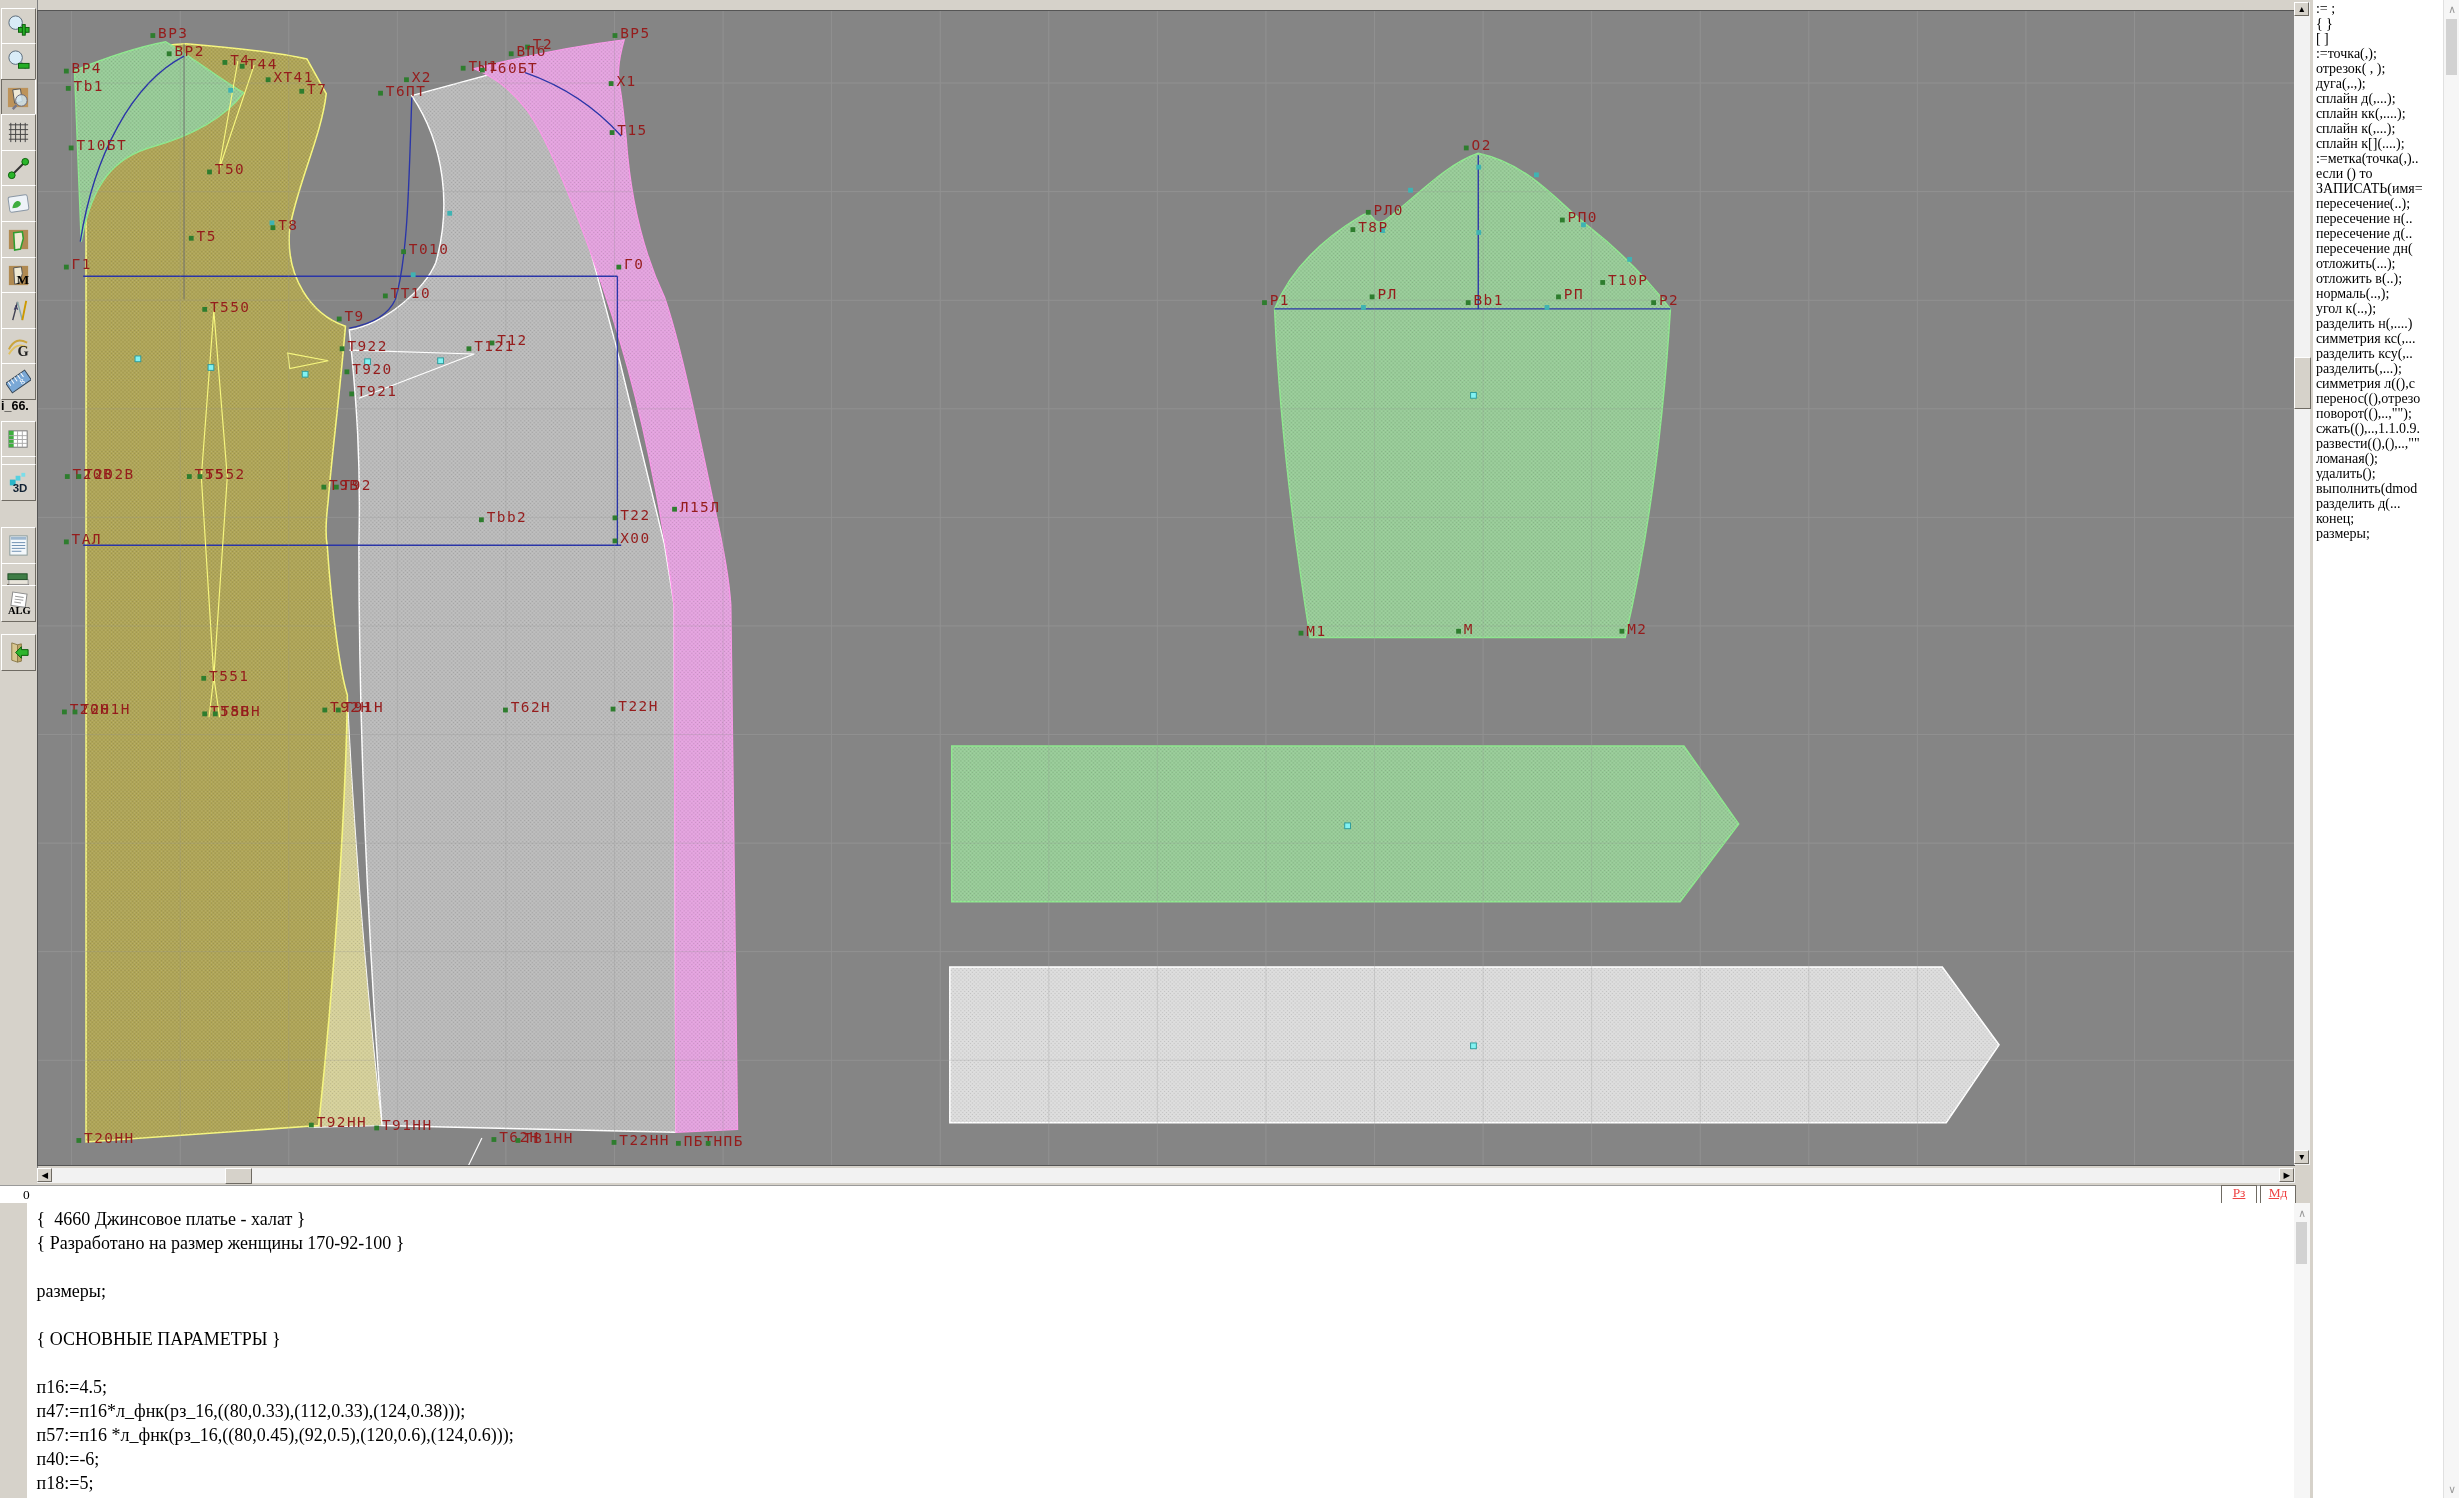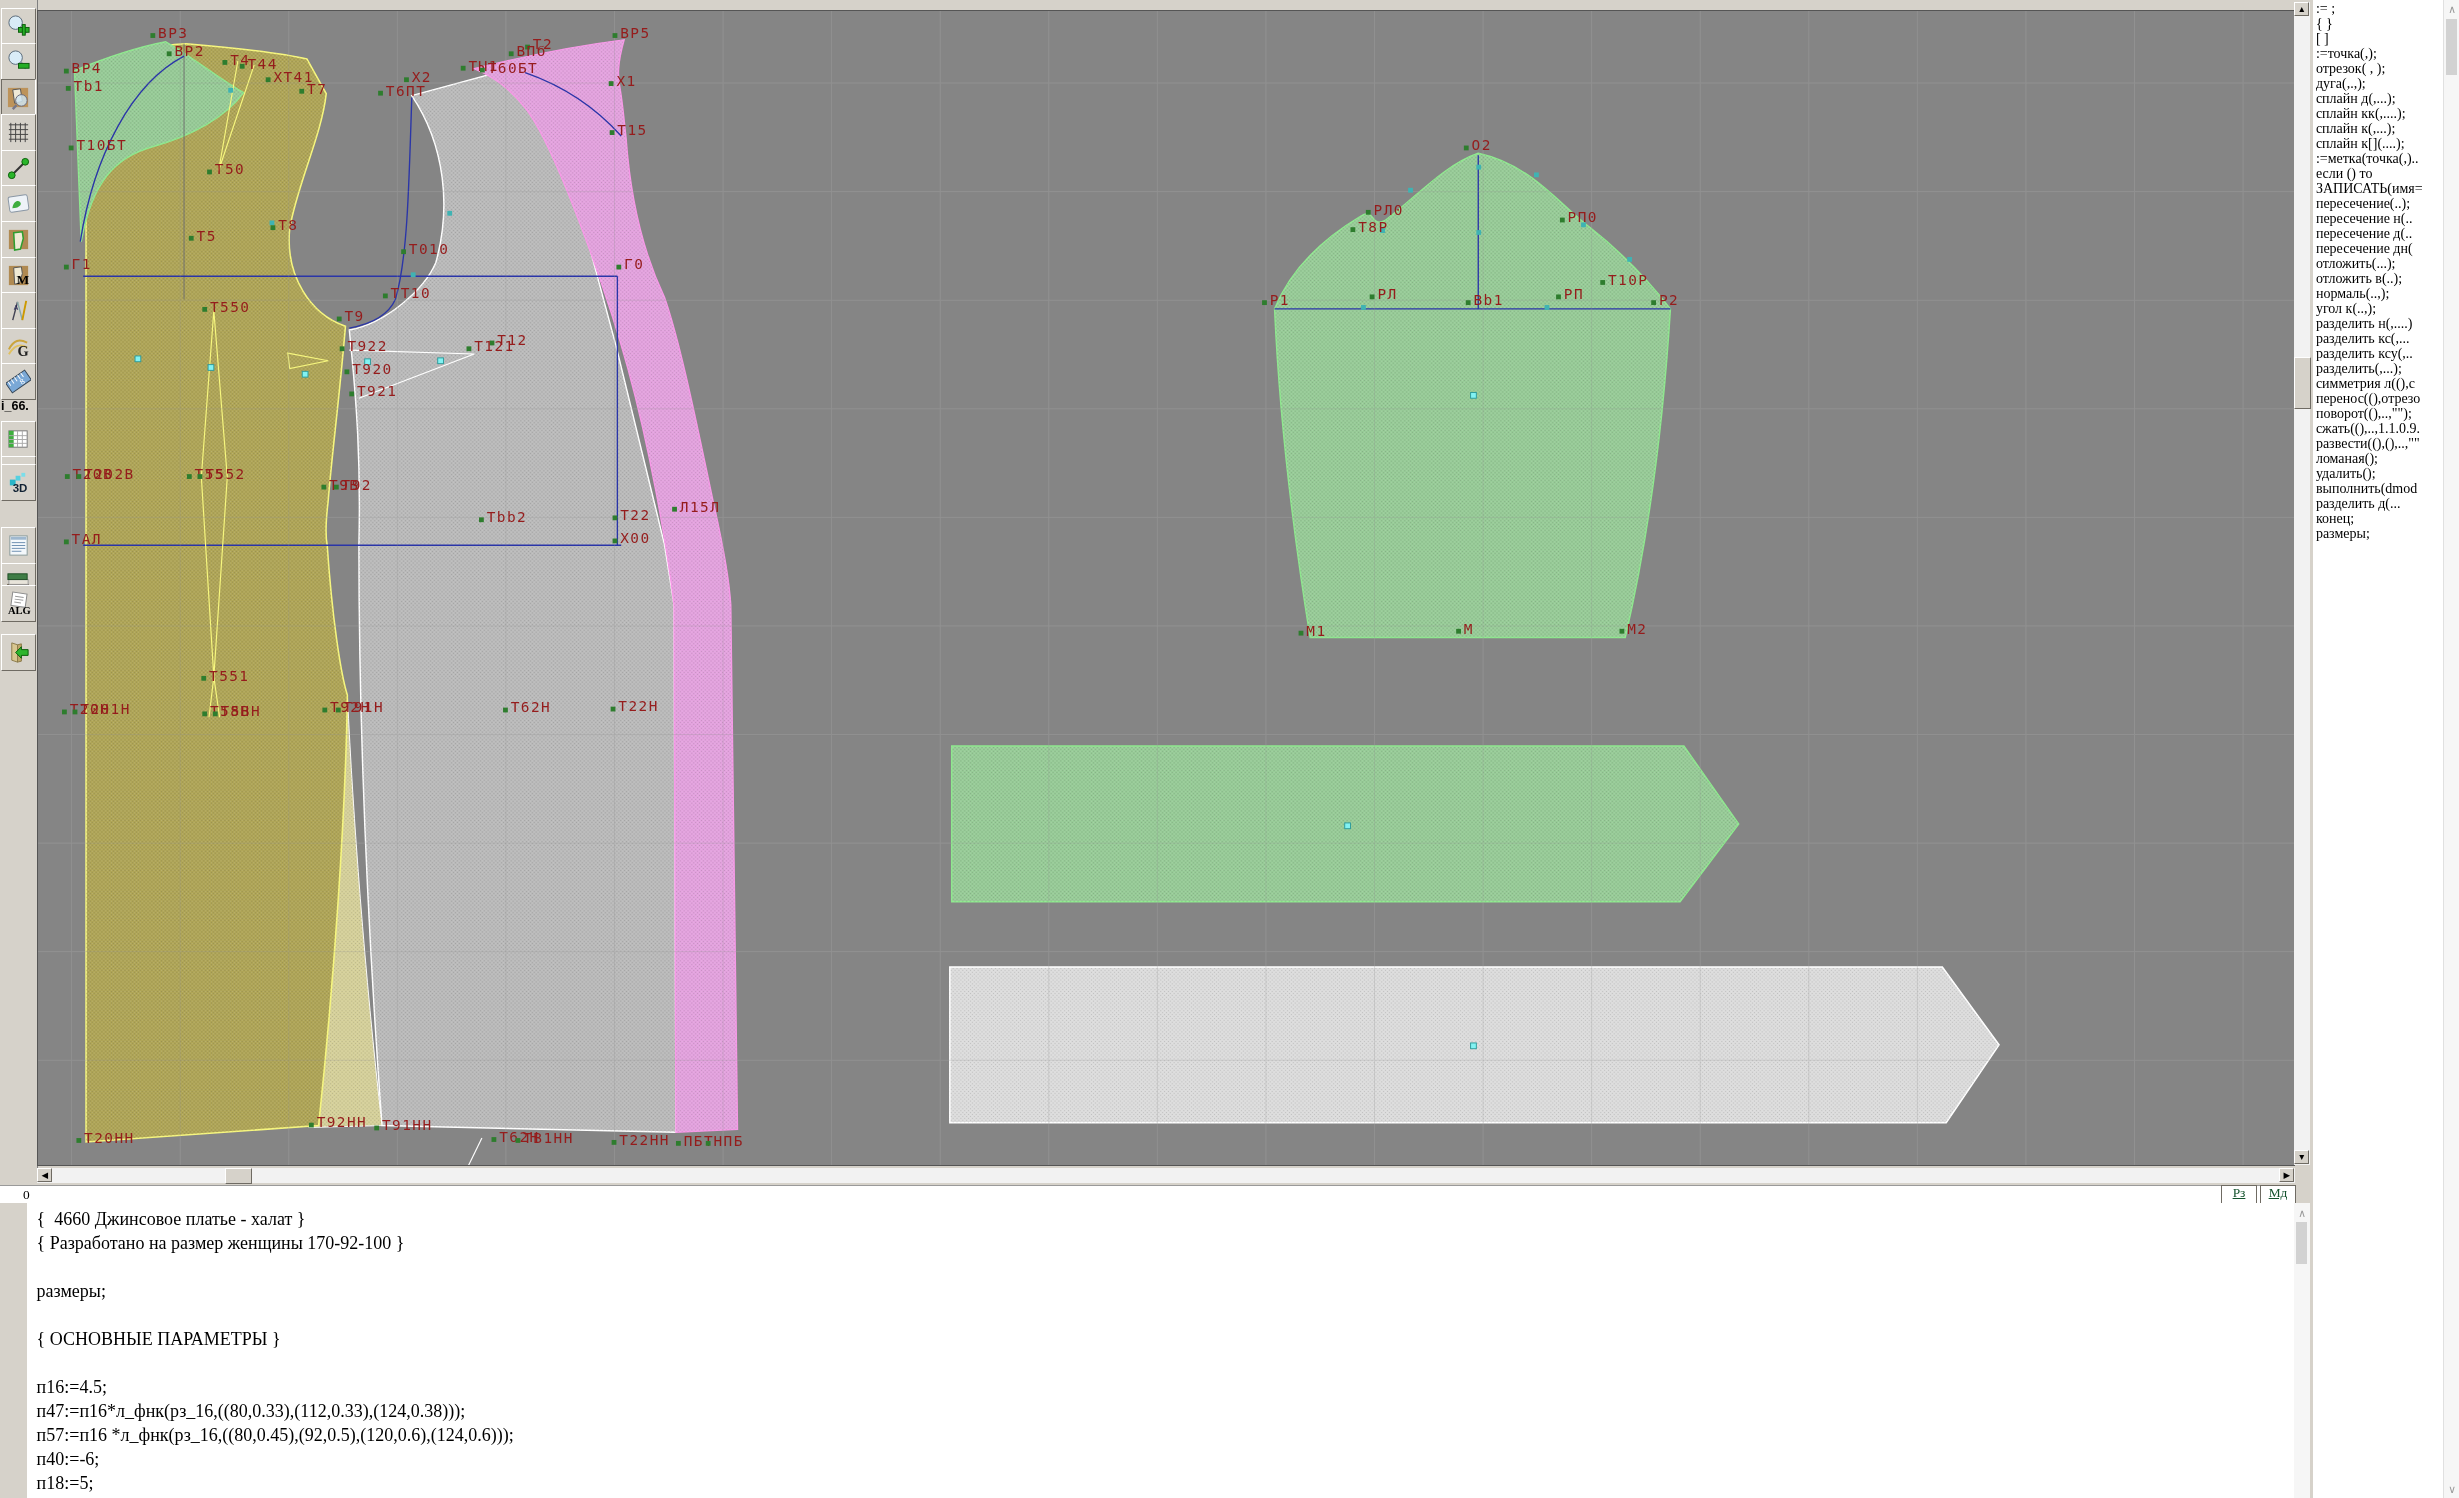--- a/index.html
+++ b/index.html
@@ -28,21 +28,21 @@
   #cmd-list{margin:0;padding:1px 0 0 2.9px;list-style:none;font-family:"Liberation Serif",serif;font-size:14px;line-height:15px;color:#000;white-space:nowrap;}
   #cmd-scroll{position:absolute;left:2443px;top:0;width:16.3px;height:1499px;background:#f6f6f6;border-left:1px solid #e0e0e0;}
   
   #ruler-row{position:absolute;left:0;top:1185px;width:2294px;height:17.3px;background:#fff;border-top:1px solid #9a9a9a;
              font-family:"Liberation Serif",serif;font-size:13.4px;color:#000;}
   #ruler-zero{position:absolute;left:23px;top:1px;}
   #editor-strip{position:absolute;left:0;top:1203px;width:27px;height:296px;background:#d6d2ca;}
   #editor{position:absolute;left:27px;top:1203px;width:2267px;height:296px;background:#fff;overflow:hidden;}
   #editor pre{margin:0;padding:3.8px 0 0 9.6px;font-family:"Liberation Serif",serif;font-size:18px;line-height:24px;color:#000;white-space:pre;}
   .mini-btn{position:absolute;width:36px;height:24px;background:#fff;border:1px solid #6f6b63;box-sizing:border-box;
-            font-family:"Liberation Serif",serif;font-size:13.4px;line-height:13.4px;text-align:center;text-decoration:underline;color:#14532d;}
+            font-family:"Liberation Serif",serif;font-size:13.4px;line-height:13.4px;text-align:center;text-decoration:underline;color:#ef4444;}
   #strip-top{position:absolute;left:37px;top:0;width:2258px;height:9.6px;background:#d6d2ca;}
 </style>
 </head>
 <body>
 
 <div id="root">
 
   <div id="strip-top"></div>
 
   <div id="toolbar">
@@ -512,21 +512,21 @@
         <li>ЗАПИСАТЬ(имя=</li>
         <li>пересечение(..);</li>
         <li>пересечение  н(..</li>
         <li>пересечение  д(..</li>
         <li>пересечение  дн(</li>
         <li>отложить(...);</li>
         <li>отложить  в(..);</li>
         <li>нормаль(..,);</li>
         <li>угол  к(..,);</li>
         <li>разделить  н(,....)</li>
-        <li>разделить  кс(,...</li>
+        <li>симметрия  кс(,...</li>
         <li>разделить  ксу(,..</li>
         <li>разделить(,...);</li>
         <li>симметрия  л((),с</li>
         <li>перенос((),отрезо</li>
         <li>поворот((),..,"");</li>
         <li>сжать((),..,1.1.0.9.</li>
         <li>развести((),(),..,""</li>
         <li>ломаная();</li>
         <li>удалить();</li>
         <li>выполнить(dmod</li>

